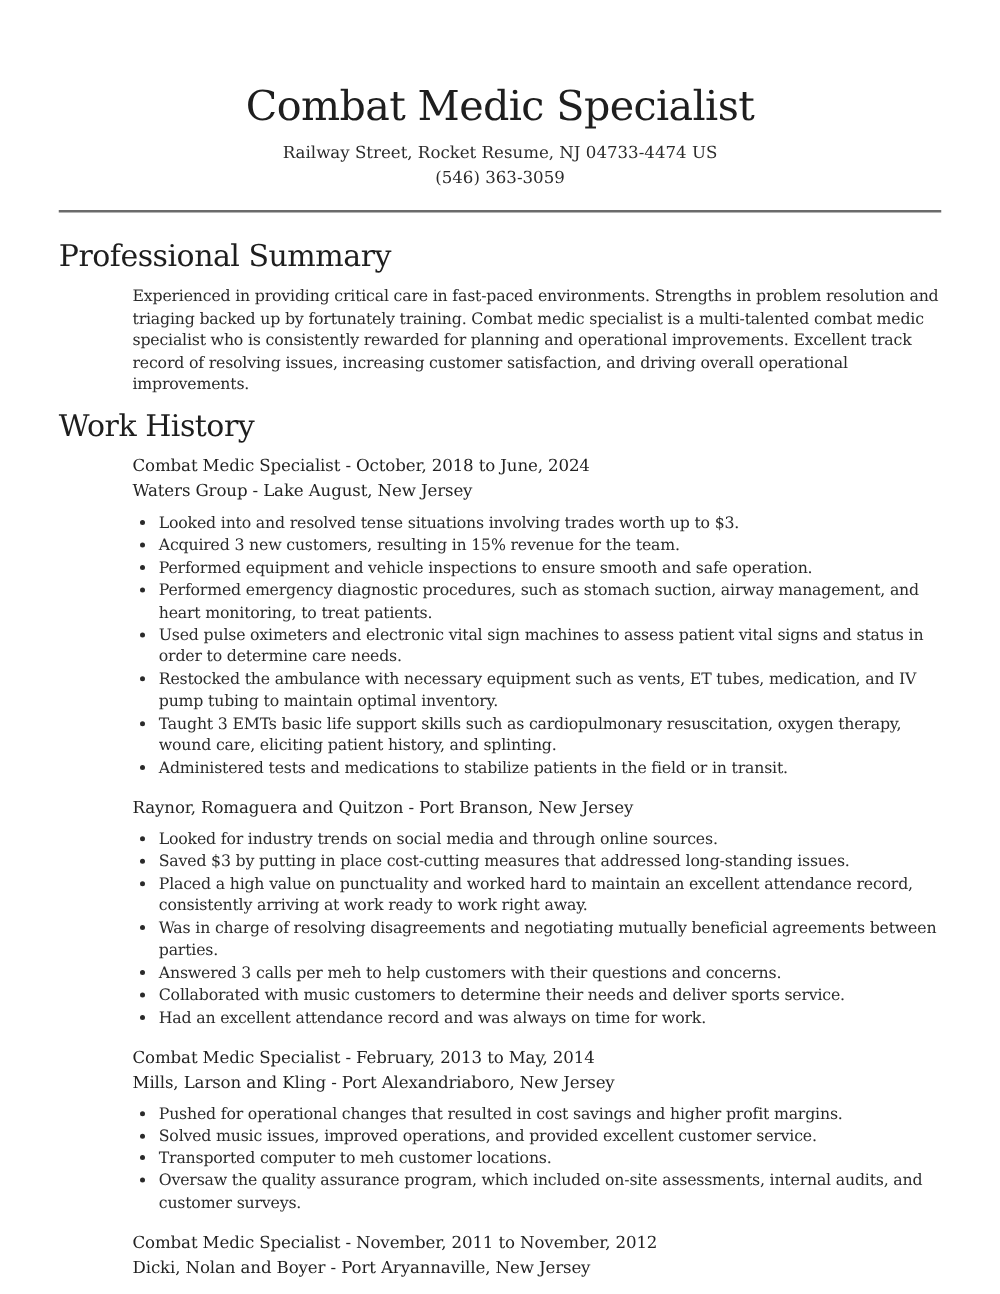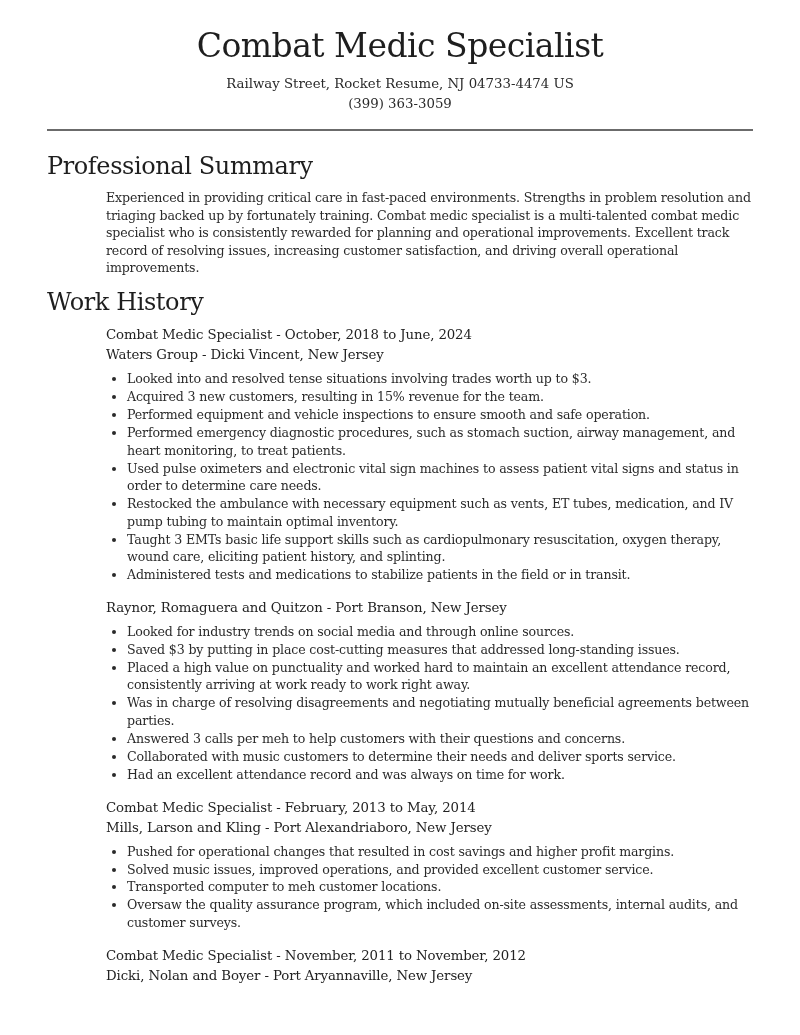--- a/index.html
+++ b/index.html
@@ -2,21 +2,21 @@
 <html><head>
 <meta charset="utf-8">
 <style>
   html, body { margin: 0; padding: 0; background: #ffffff; }
   body {
     width: 800px; height: 1035px; overflow: hidden;
     font-family: "DejaVu Serif", "Liberation Serif", serif;
     color: #222222;
   }
   .page { position: relative; width: 800px; }
-  .header { text-align: center; padding-top: 24px; }
+  .header { text-align: center; padding-top: 63px; }
   .name {
     font-family: "DejaVu Serif", serif;
     font-size: 33px; font-weight: normal; color: #1e1e1e;
     margin: 0; letter-spacing: -0.5px; line-height: 44px;
   }
   .contact { font-size: 13.3px; line-height: 19.5px; color: #2a2a2a; margin-top: 6px; }
   .divider { margin: 16px 47px 0 47px; border: 0; border-top: 2px solid #6b6b6b; height: 0; }
   .section-title {
     font-family: "DejaVu Serif", serif;
     font-size: 24px; font-weight: normal; color: #1e1e1e;
@@ -40,37 +40,37 @@
   .job + .job { margin-top: 14px; }
 </style>
 </head>
 <body>
 
 <div class="page">
   <header class="header">
     <h1 class="name">Combat Medic Specialist</h1>
     <div class="contact">
       <div>Railway Street, Rocket Resume, NJ 04733-4474 US</div>
-      <div>(399) 363-3059</div>
+      <div>(546) 363-3059</div>
     </div>
   </header>
 
   <hr class="divider">
 
   <section>
     <h2 class="section-title summary-title">Professional Summary</h2>
     <p class="summary">Experienced in providing critical care in fast-paced environments. Strengths in problem resolution and triaging backed up by fortunately training. Combat medic specialist is a multi-talented combat medic specialist who is consistently rewarded for planning and operational improvements. Excellent track record of resolving issues, increasing customer satisfaction, and driving overall operational improvements.</p>
   </section>
 
   <section>
     <h2 class="section-title work-title">Work History</h2>
 
     <div class="job">
       <div class="job-head job-title-line">Combat Medic Specialist - October, 2018 to June, 2024</div>
-      <div class="job-head">Waters Group - Dicki Vincent, New Jersey</div>
+      <div class="job-head">Waters Group - Lake August, New Jersey</div>
       <ul class="bullets">
         <li>Looked into and resolved tense situations involving trades worth up to $3.</li>
         <li>Acquired 3 new customers, resulting in 15% revenue for the team.</li>
         <li>Performed equipment and vehicle inspections to ensure smooth and safe operation.</li>
         <li>Performed emergency diagnostic procedures, such as stomach suction, airway management, and heart monitoring, to treat patients.</li>
         <li>Used pulse oximeters and electronic vital sign machines to assess patient vital signs and status in order to determine care needs.</li>
         <li>Restocked the ambulance with necessary equipment such as vents, ET tubes, medication, and IV pump tubing to maintain optimal inventory.</li>
         <li>Taught 3 EMTs basic life support skills such as cardiopulmonary resuscitation, oxygen therapy, wound care, eliciting patient history, and splinting.</li>
         <li>Administered tests and medications to stabilize patients in the field or in transit.</li>
       </ul>

